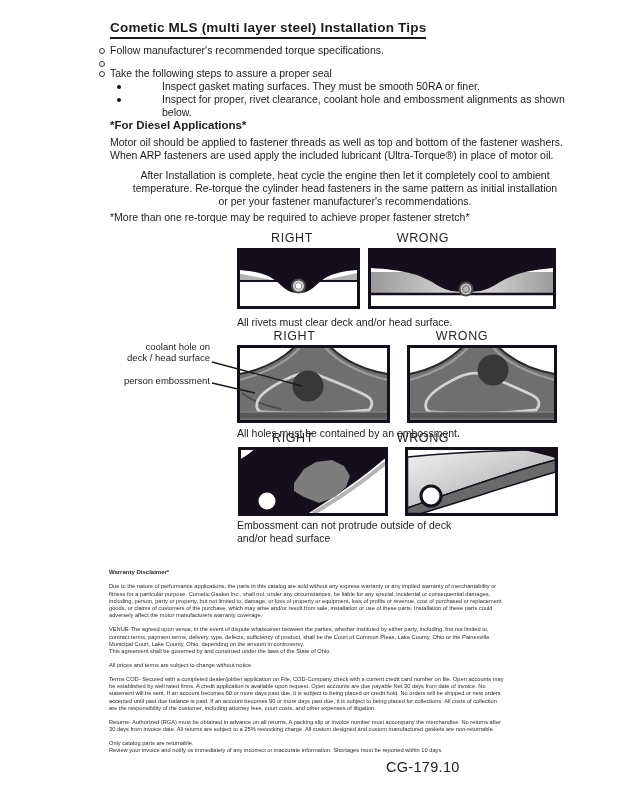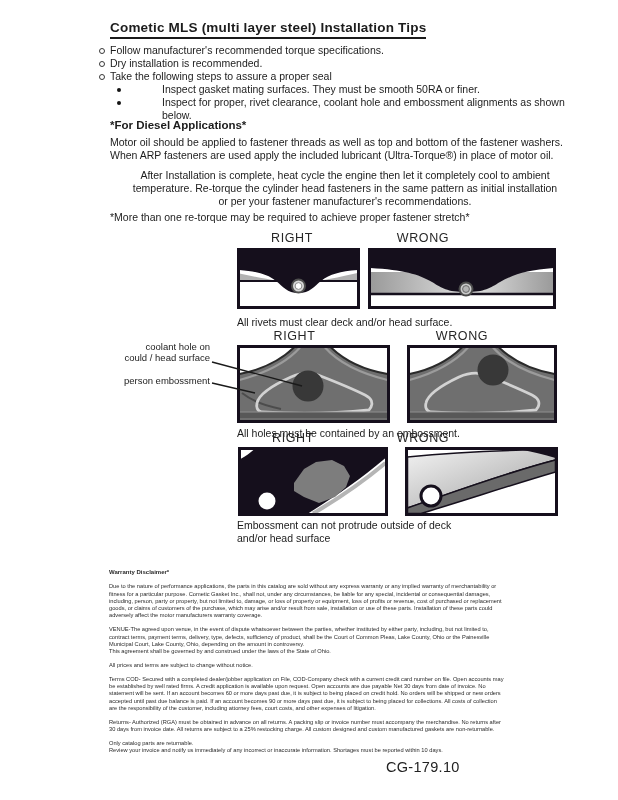--- a/index.html
+++ b/index.html
@@ -47,21 +47,20 @@
 
   <div class="abs title">Cometic MLS (multi layer steel) Installation Tips</div>
 
   <div class="abs tips">
     <div class="tip">
       <span class="mark"></span>
       <span>Follow manufacturer's recommended torque specifications.</span>
     </div>
     <div class="tip">
       <span class="mark"></span>
-      <span>Dry installation is recommended.</span>
     </div>
     <div class="tip">
       <span class="mark"></span>
       <span>Take the following steps to assure a proper seal</span>
     </div>
     <div class="tip sub">
       <span class="mark"></span>
       <span>Inspect gasket mating surfaces.  They must be smooth 50RA or finer.</span>
     </div>
     <div class="tip sub">
@@ -108,21 +107,21 @@
     <circle cx="98" cy="41" r="3.4" fill="#b5b5b5" stroke="#6a6a6a" stroke-width="1"></circle>
     <rect x="1.5" y="1.5" width="185" height="58" fill="none" stroke="#150f1c" stroke-width="3"></rect>
   </svg>
 
   <div class="abs dcap" style="left:237px;top:316px">All rivets must clear deck and/or head surface.</div>
 
   <div class="abs dlabel" style="left:237px;top:329px;width:115px">RIGHT</div>
   <div class="abs dlabel" style="left:402px;top:329px;width:120px">WRONG</div>
 
   <div class="abs callout" style="left:90px;top:342px;width:120px">coolant hole on
-could / head surface</div>
+deck / head surface</div>
   <div class="abs callout" style="left:90px;top:376px;width:120px">person embossment</div>
 
   <svg class="abs" style="left:237px;top:345px" width="153" height="78" viewBox="0 0 153 78">
     <rect x="0" y="0" width="153" height="78" fill="#6f6f6f"></rect>
     <path d="M2.5,2.5 H57 C44,15 24,25 2.5,29 Z" fill="#ffffff"></path>
     <path d="M57,2.5 C44,15 24,25 2.5,29" stroke="#2a2a2a" stroke-width="2" fill="none"></path>
     <path d="M63,2.5 C50,17 29,28 2.5,35" stroke="#9b9b9b" stroke-width="2.2" fill="none"></path>
     <path d="M150.5,2.5 H94 C107,15 127,25 150.5,29 Z" fill="#ffffff"></path>
     <path d="M94,2.5 C107,15 127,25 150.5,29" stroke="#2a2a2a" stroke-width="2" fill="none"></path>
     <path d="M88,2.5 C101,17 122,28 150.5,35" stroke="#9b9b9b" stroke-width="2.2" fill="none"></path>

